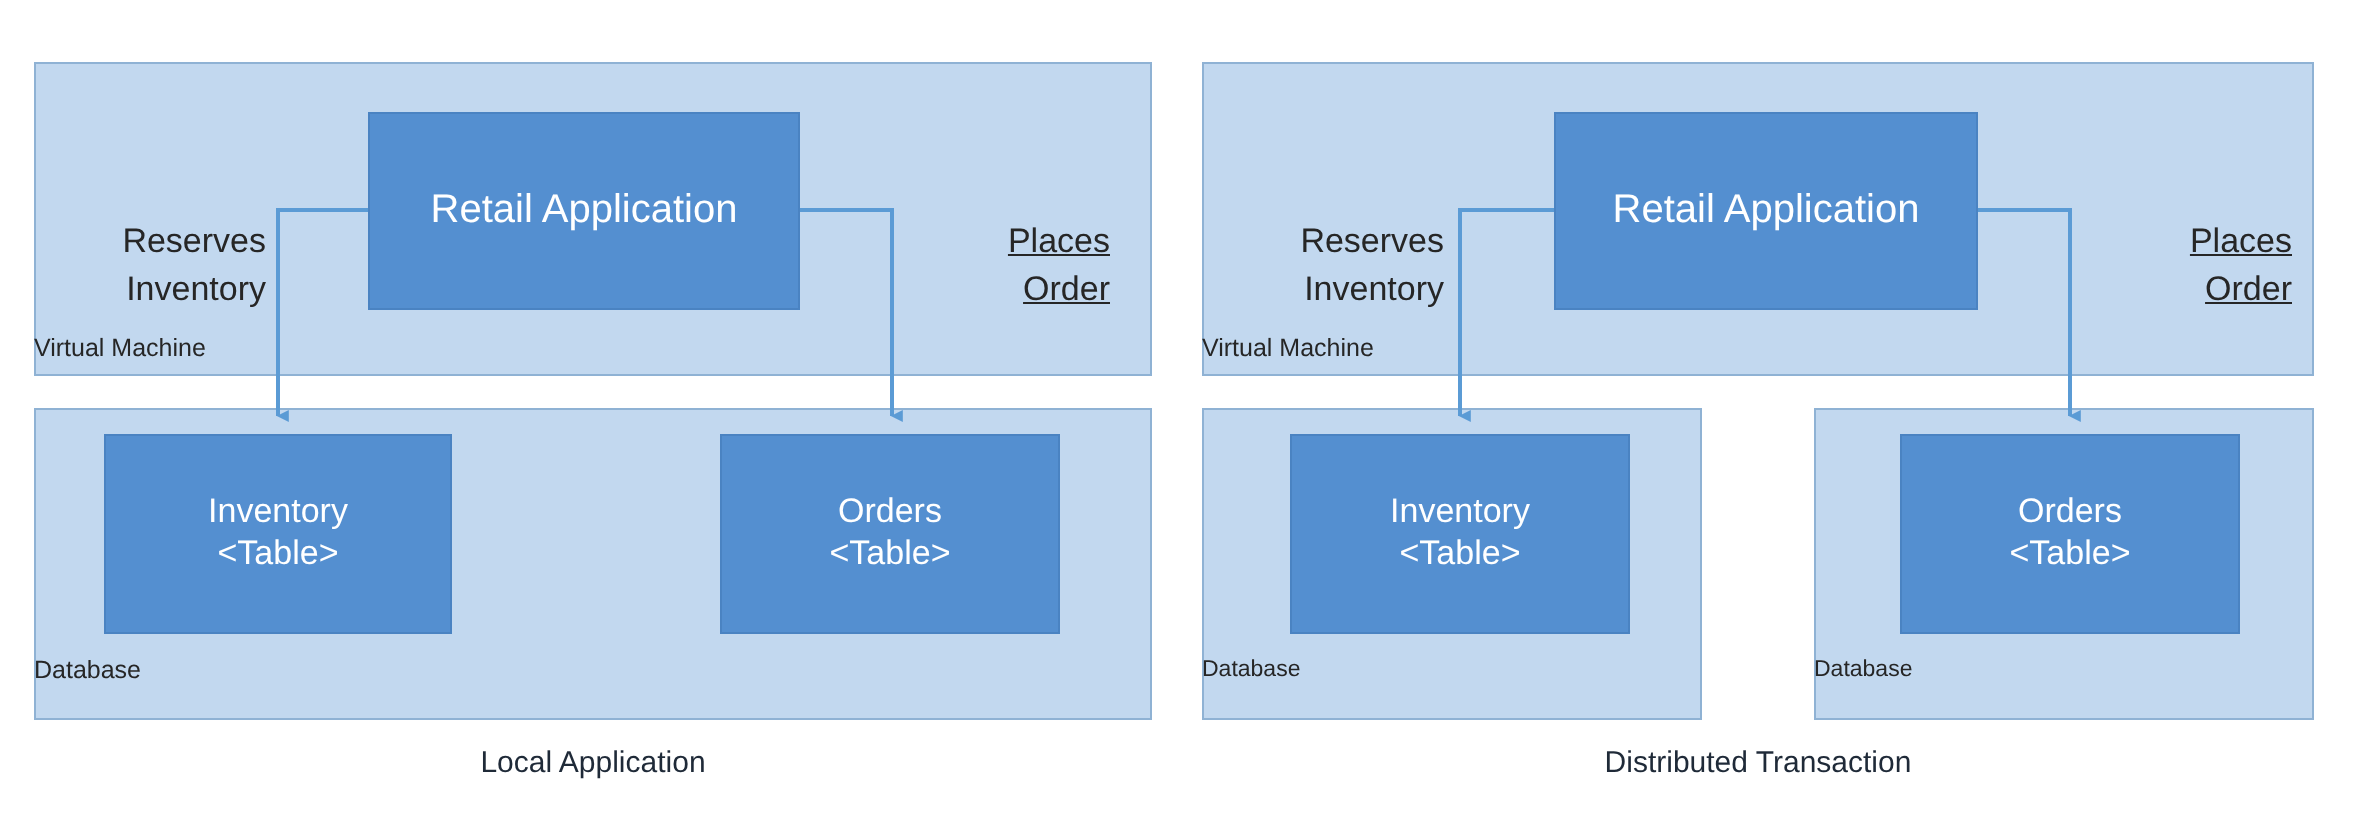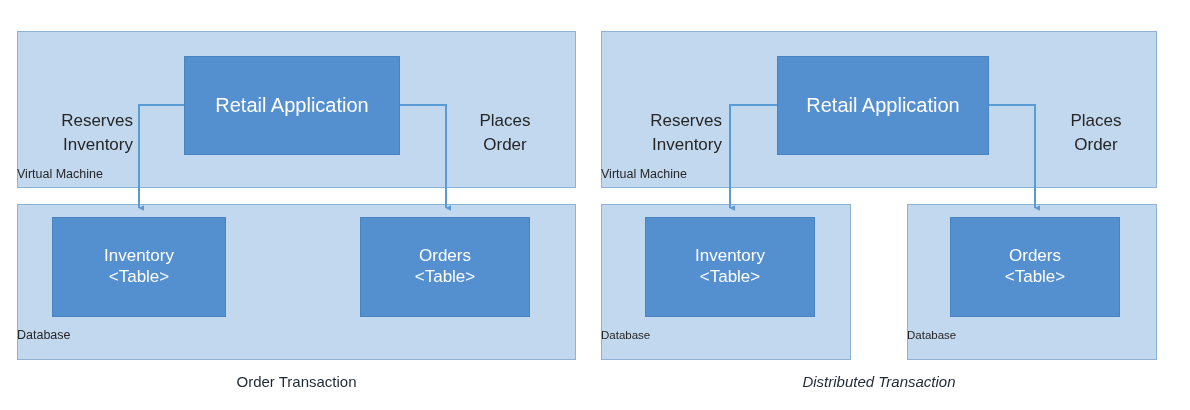--- a/index.html
+++ b/index.html
@@ -69,21 +69,21 @@
 
   
   .conn-label {
     position: absolute;
     color: #262626;
     font-size: 17px;
     line-height: 1.4;
     white-space: nowrap;
   }
   .conn-label.right-align { text-align: right; }
-  .conn-label.left-align  { text-align: center; }
+  .conn-label.left-align  { text-align: right; text-decoration: underline; }
 
   
   .caption {
     position: absolute;
     text-align: center;
     color: #1f2a38;
     font-size: 15px;
     white-space: nowrap;
   }
 
@@ -126,21 +126,21 @@
   <div class="conn-label right-align" style="left:33px; top:97px; width:100px;">
     <span>Reserves</span><br>
     <span>Inventory</span>
   </div>
 
   <div class="conn-label left-align" style="left:455px; top:97px; width:100px;">
     <span>Places</span><br>
     <span>Order</span>
   </div>
 
-  <div class="caption" style="left:17px; top:361px; width:559px;">Order Transaction</div>
+  <div class="caption" style="left:17px; top:361px; width:559px;">Local Application</div>
 
   <div class="container-box" style="left:601px; top:19px; width:556px; height:157px;"></div>
 
   <div class="entity-box app-box" style="left:777px; top:44px; width:212px; height:99px;">
     <span class="line">Retail Application</span>
   </div>
 
   <div class="container-label" style="left:601px; top:155px; width:556px;">Virtual Machine</div>
 
   <div class="container-box" style="left:601px; top:192px; width:250px; height:156px;"></div>
@@ -164,21 +164,21 @@
   <div class="conn-label right-align" style="left:622px; top:97px; width:100px;">
     <span>Reserves</span><br>
     <span>Inventory</span>
   </div>
 
   <div class="conn-label left-align" style="left:1046px; top:97px; width:100px;">
     <span>Places</span><br>
     <span>Order</span>
   </div>
 
-  <div class="caption" style="left:601px; top:361px; width:556px;font-style:italic;">Distributed Transaction</div>
+  <div class="caption" style="left:601px; top:361px; width:556px;">Distributed Transaction</div>
 
   <svg class="connectors" viewBox="0 0 1190 410">
     <defs>
       <marker id="arrowhead" markerWidth="7" markerHeight="7" refX="3" refY="5.4" orient="auto" markerUnits="userSpaceOnUse">
         <path d="M0,0 L6,0 L3,6 Z" fill="#5b9bd5"></path>
       </marker>
     </defs>
 
     <path d="M184,93 L139,93 L139,196" fill="none" stroke="#5b9bd5" stroke-width="2" marker-end="url(#arrowhead)"></path>
 

